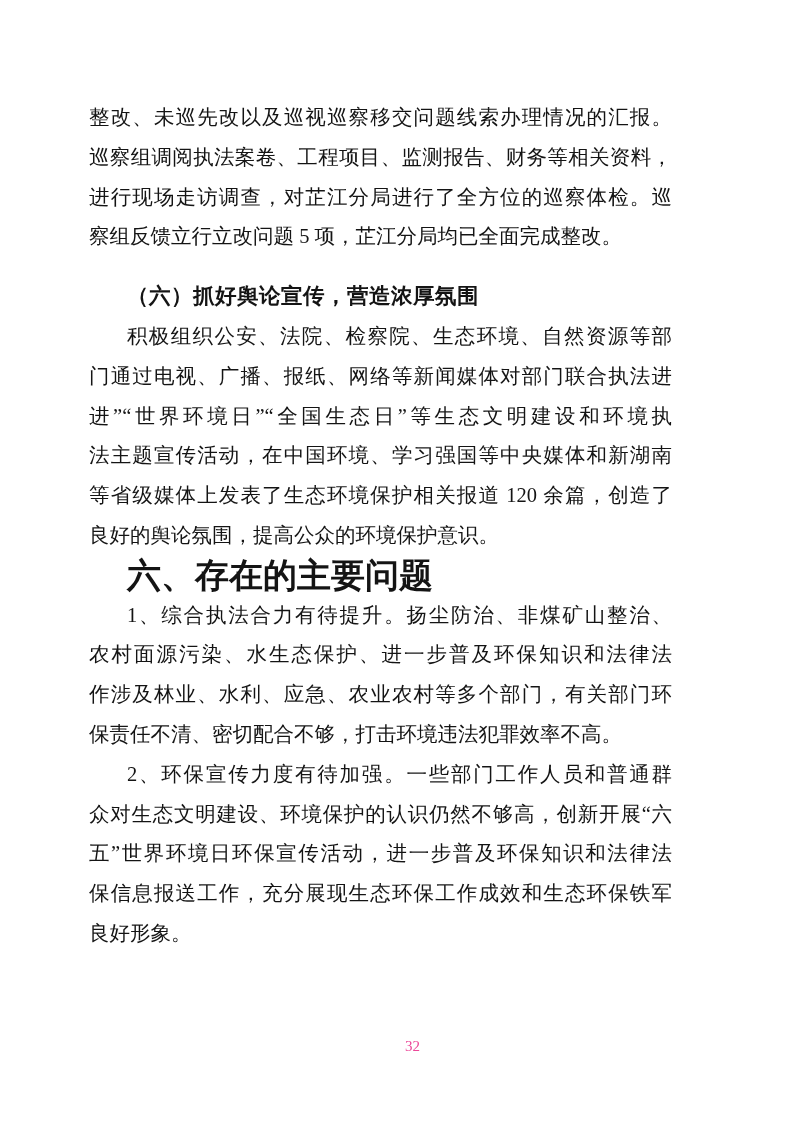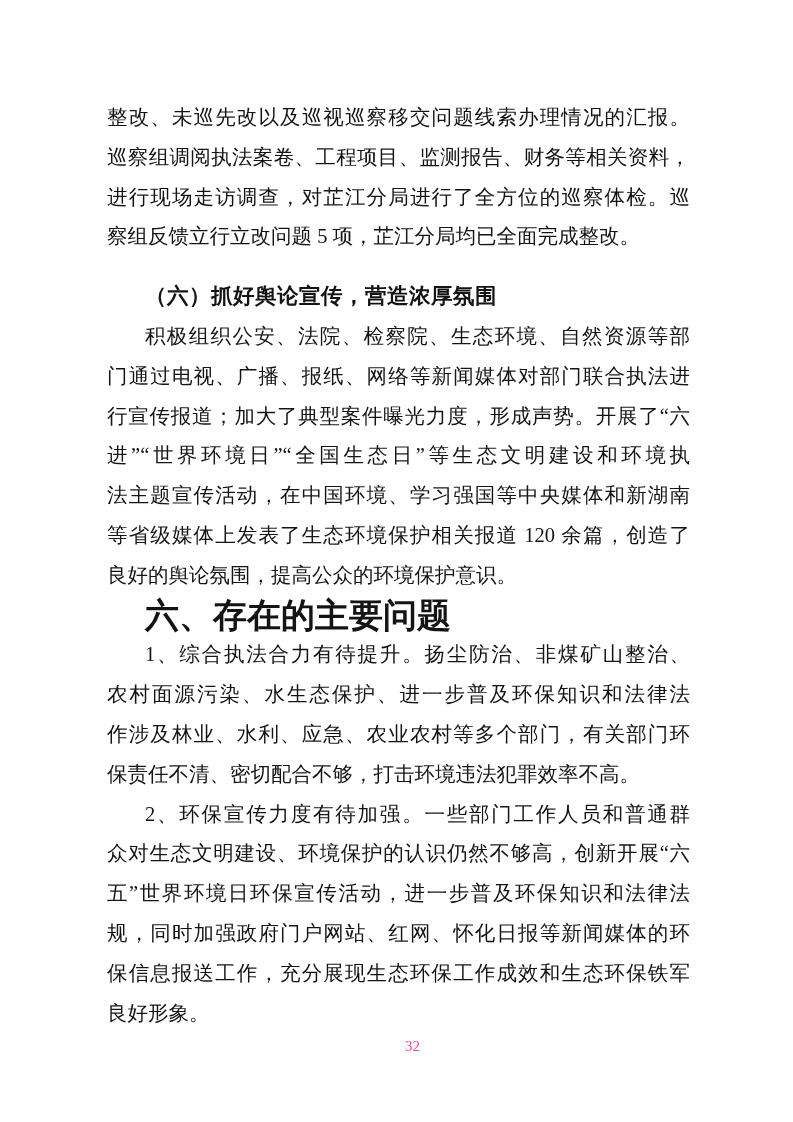--- a/index.html
+++ b/index.html
@@ -11,21 +11,21 @@
     position: relative;
     width: 793px;
     height: 1122px;
     background: #ffffff;
     overflow: hidden;
     font-family: "Liberation Serif", "DejaVu Serif", serif;
     color: #141414;
   }
   .content {
     position: absolute;
-    left: 107px;
+    left: 89px;
     top: 98px;
     width: 583px;
   }
   .line {
     font-size: 20.5px;
     line-height: 39.8px;
     text-align: justify;
     text-align-last: justify;
     -moz-text-align-last: justify;
     text-justify: inter-character;
@@ -71,41 +71,39 @@
       <div class="line">巡察组调阅执法案卷、工程项目、监测报告、财务等相关资料，</div>
       <div class="line">进行现场走访调查，对芷江分局进行了全方位的巡察体检。巡</div>
       <div class="line end">察组反馈立行立改问题 5 项，芷江分局均已全面完成整改。</div>
     </div>
 
     <div class="line h2 ind end">（六）抓好舆论宣传，营造浓厚氛围</div>
 
     <div class="para">
       <div class="line ind">积极组织公安、法院、检察院、生态环境、自然资源等部</div>
       <div class="line">门通过电视、广播、报纸、网络等新闻媒体对部门联合执法进</div>
-      <div class="line">行宣传报道；加大了典型案件曝光力度，形成声势。开展了“六</div>
       <div class="line">进”“世界环境日”“全国生态日”等生态文明建设和环境执</div>
       <div class="line">法主题宣传活动，在中国环境、学习强国等中央媒体和新湖南</div>
       <div class="line">等省级媒体上发表了生态环境保护相关报道 120 余篇，创造了</div>
       <div class="line end">良好的舆论氛围，提高公众的环境保护意识。</div>
     </div>
 
     <div class="line h1 ind end">六、存在的主要问题</div>
 
     <div class="para">
       <div class="line ind">1、综合执法合力有待提升。扬尘防治、非煤矿山整治、</div>
       <div class="line">农村面源污染、水生态保护、进一步普及环保知识和法律法</div>
       <div class="line">作涉及林业、水利、应急、农业农村等多个部门，有关部门环</div>
       <div class="line end">保责任不清、密切配合不够，打击环境违法犯罪效率不高。</div>
     </div>
 
     <div class="para">
       <div class="line ind">2、环保宣传力度有待加强。一些部门工作人员和普通群</div>
       <div class="line">众对生态文明建设、环境保护的认识仍然不够高，创新开展“六</div>
       <div class="line">五”世界环境日环保宣传活动，进一步普及环保知识和法律法</div>
-      <div class="line">规，同时加强政府门户网站、红网、怀化日报等新闻媒体的环</div>
       <div class="line">保信息报送工作，充分展现生态环保工作成效和生态环保铁军</div>
       <div class="line end">良好形象。</div>
     </div>
 
   </div>
 
   <div class="page-number">32</div>
 </div>
 
 </body></html>

